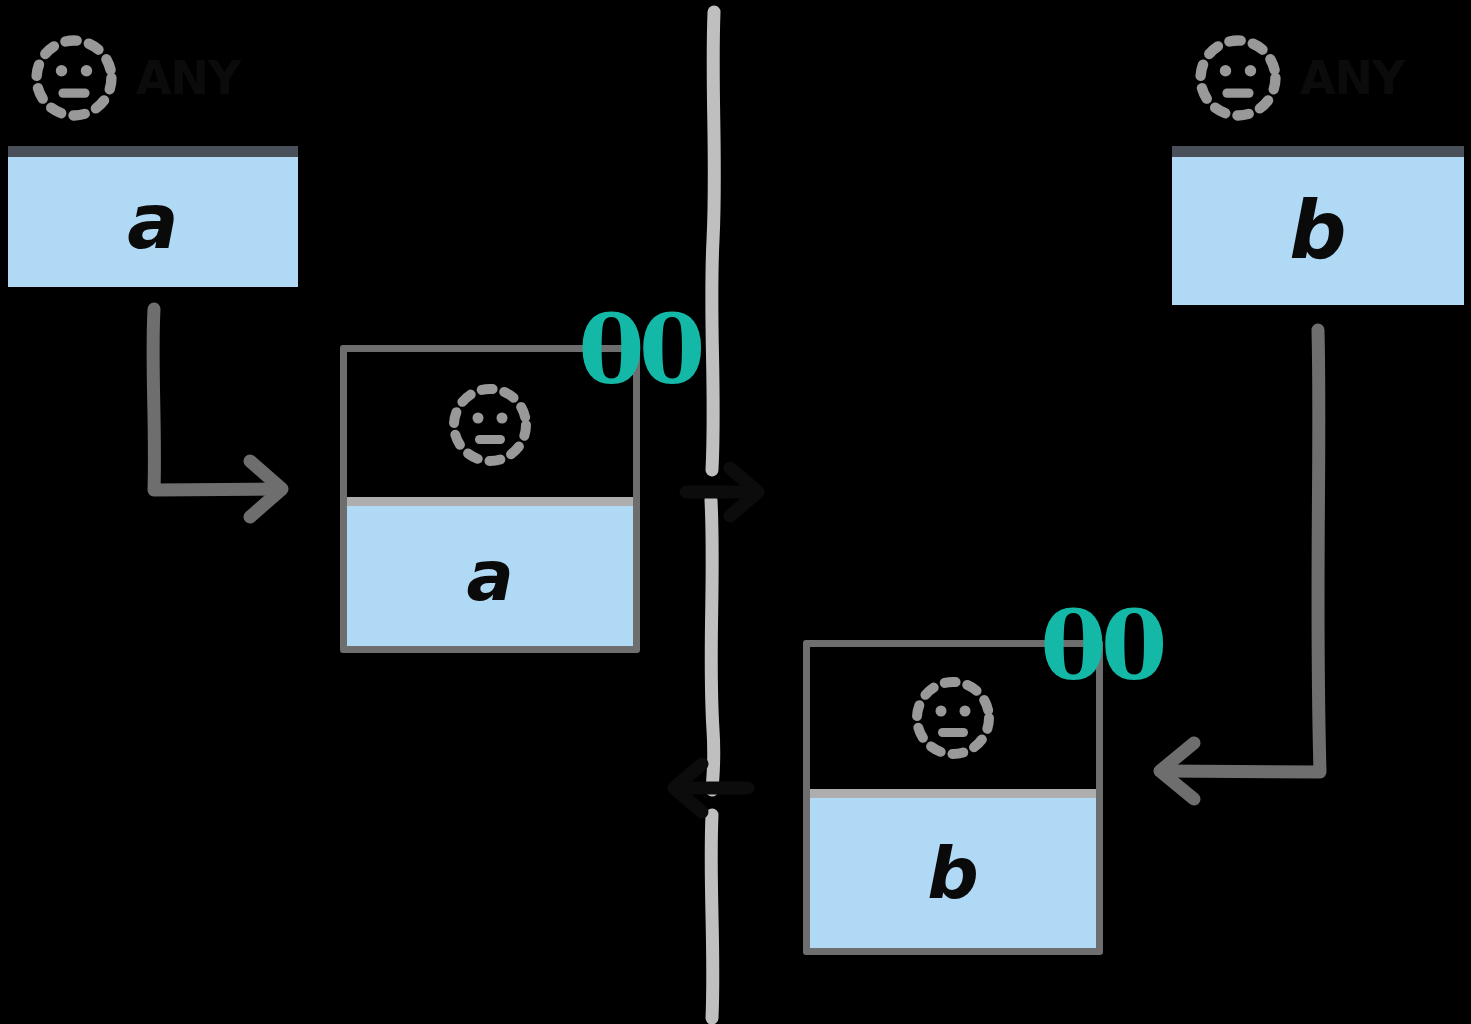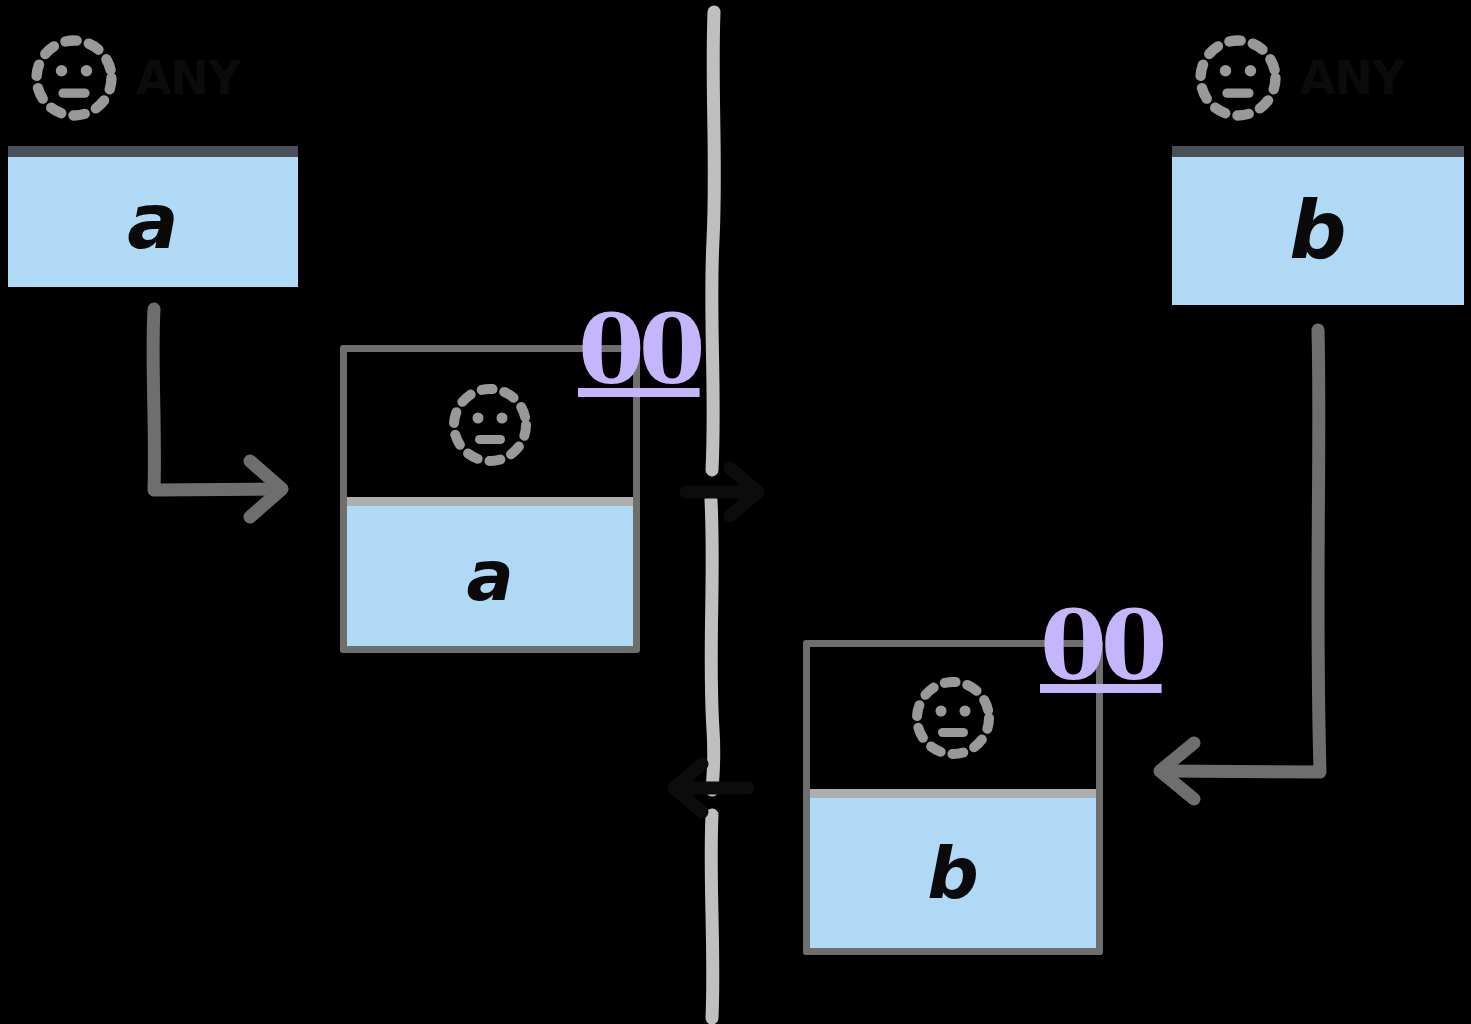--- a/index.html
+++ b/index.html
@@ -76,28 +76,27 @@
     line-height: 1;
     user-select: none;
   }
 
   
   .face-icon { display: block; }
 
   
   .quote-badge {
     position: absolute;
-    color: #c4b5fd;
+    color: #14b8a6;
     font-family: "DejaVu Serif", serif;
     font-weight: bold;
     font-size: 96px;
     line-height: 1;
     user-select: none;
     letter-spacing: -6px;
-    text-decoration: underline;
   }
 
   
   .divider { position: absolute; }
 
   
   .connector { position: absolute; overflow: visible; }
 </style>
 </head>
 <body>

